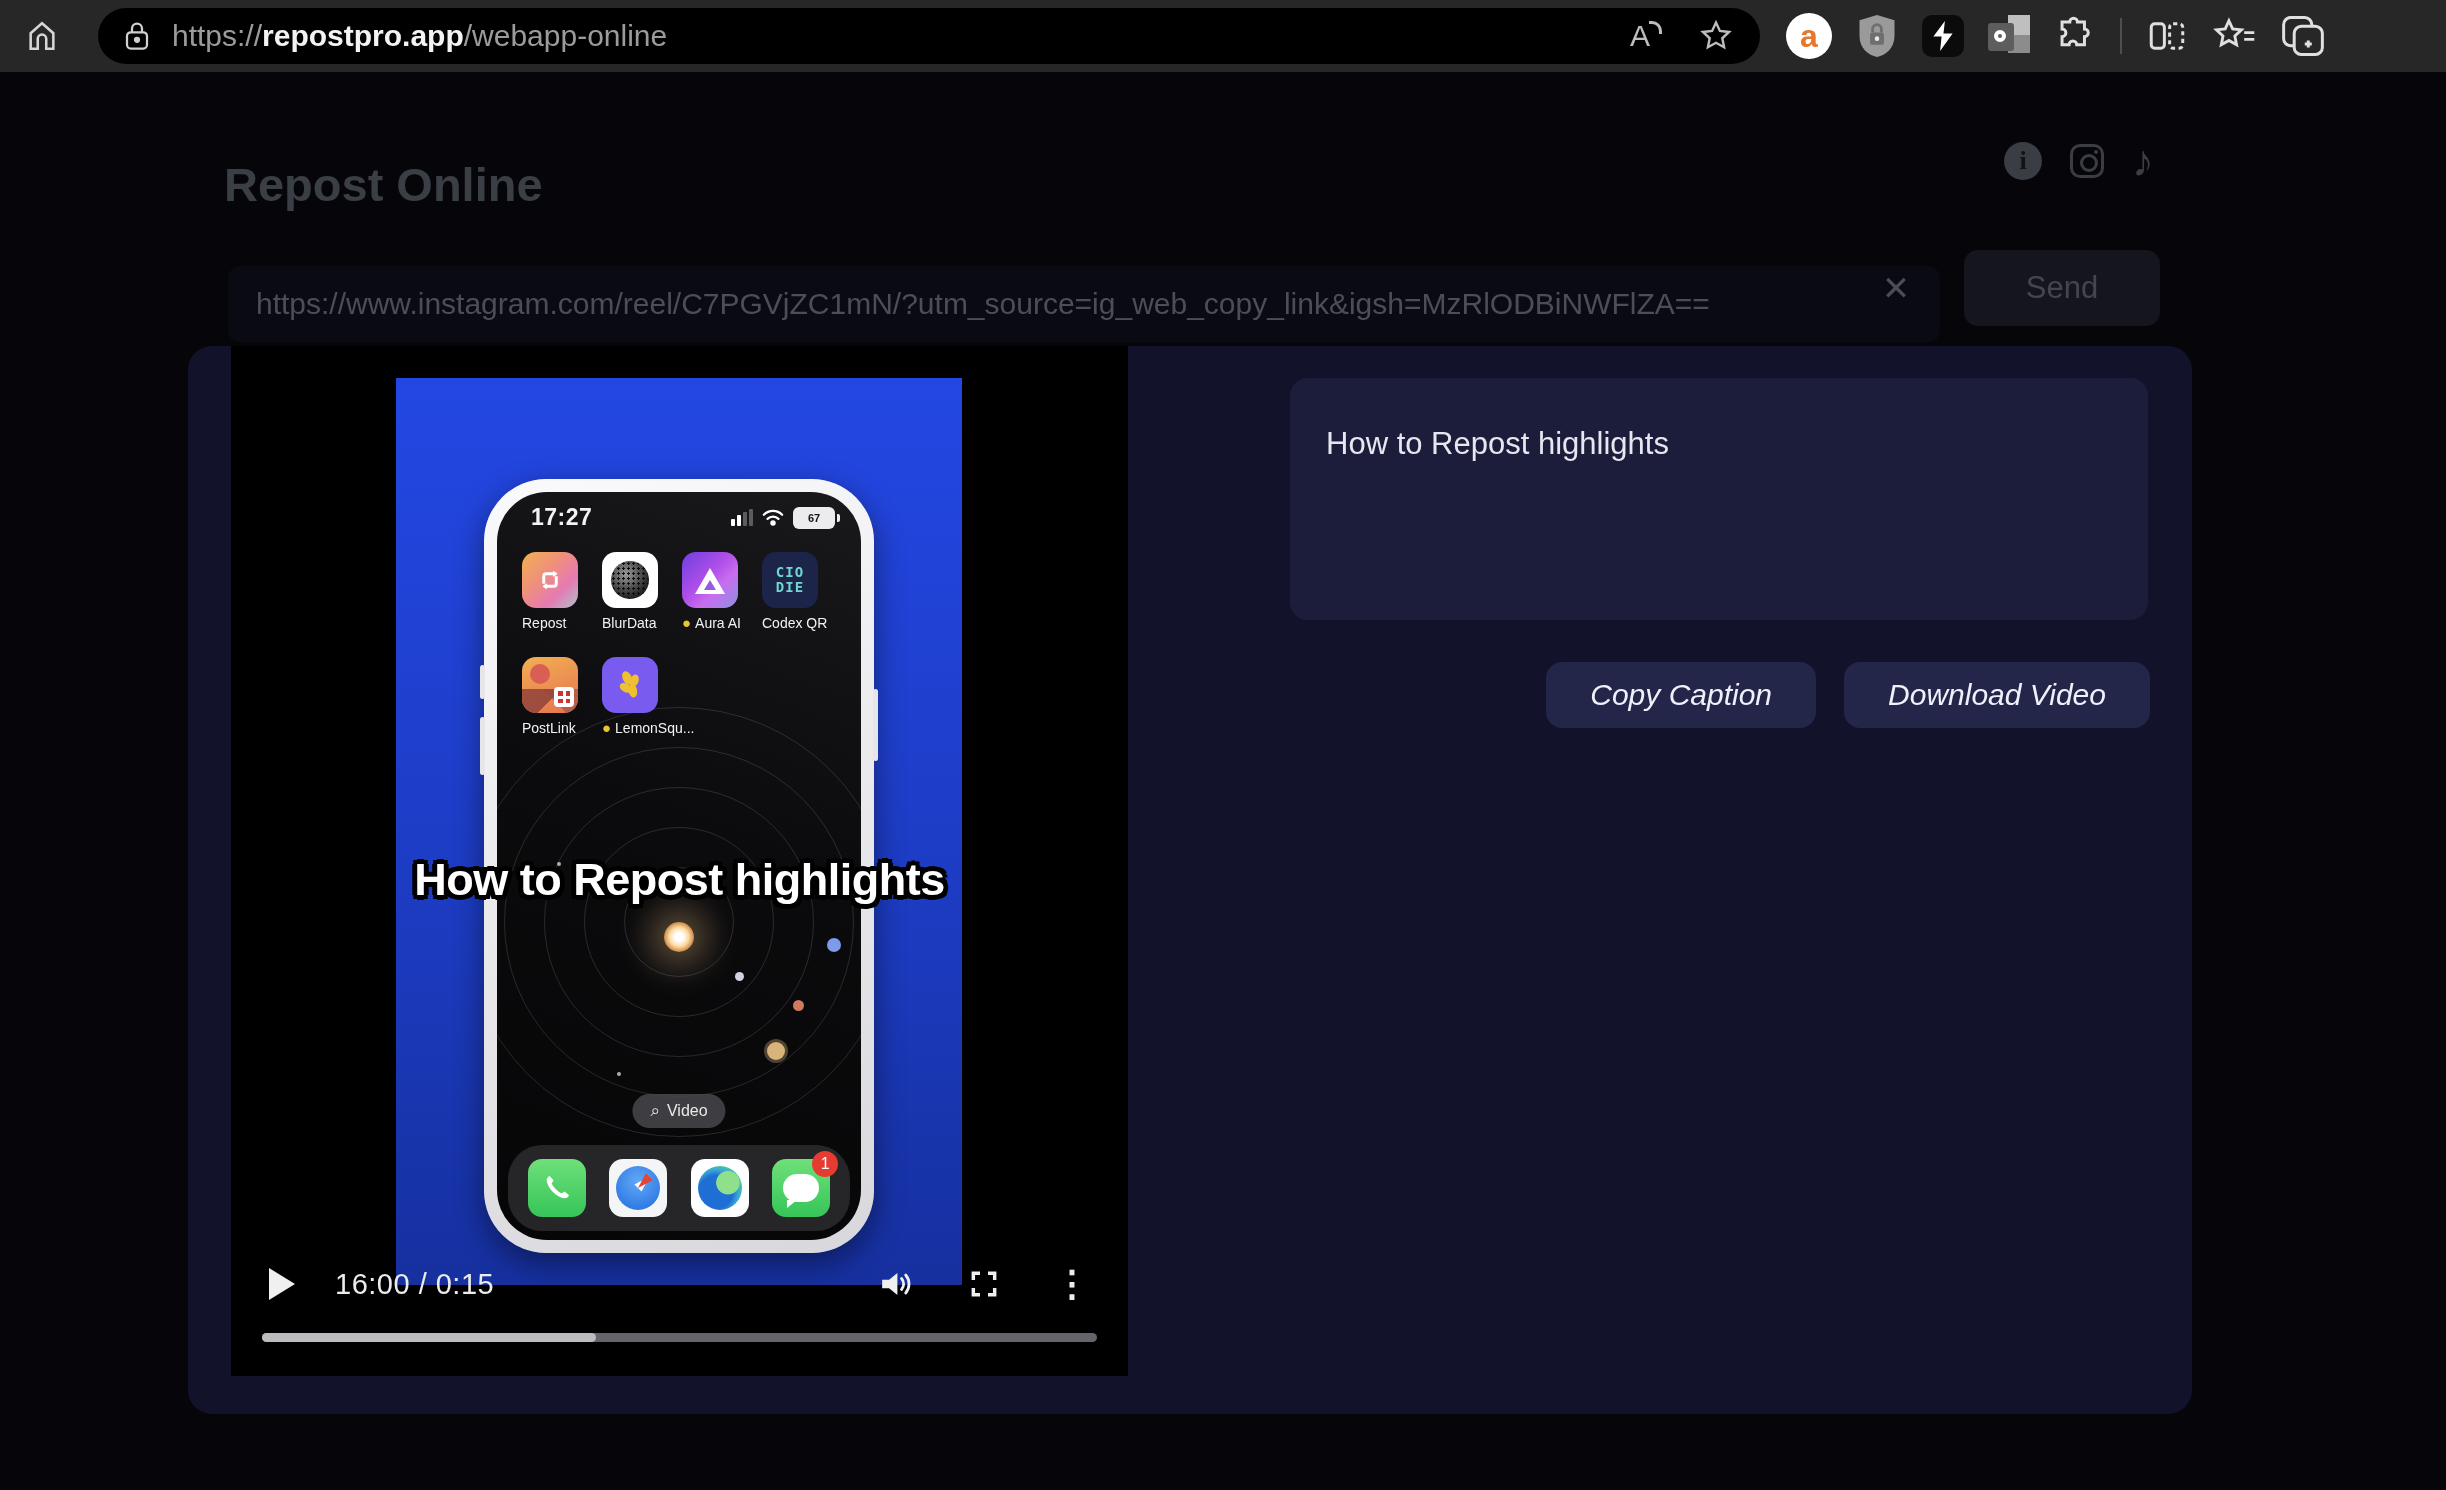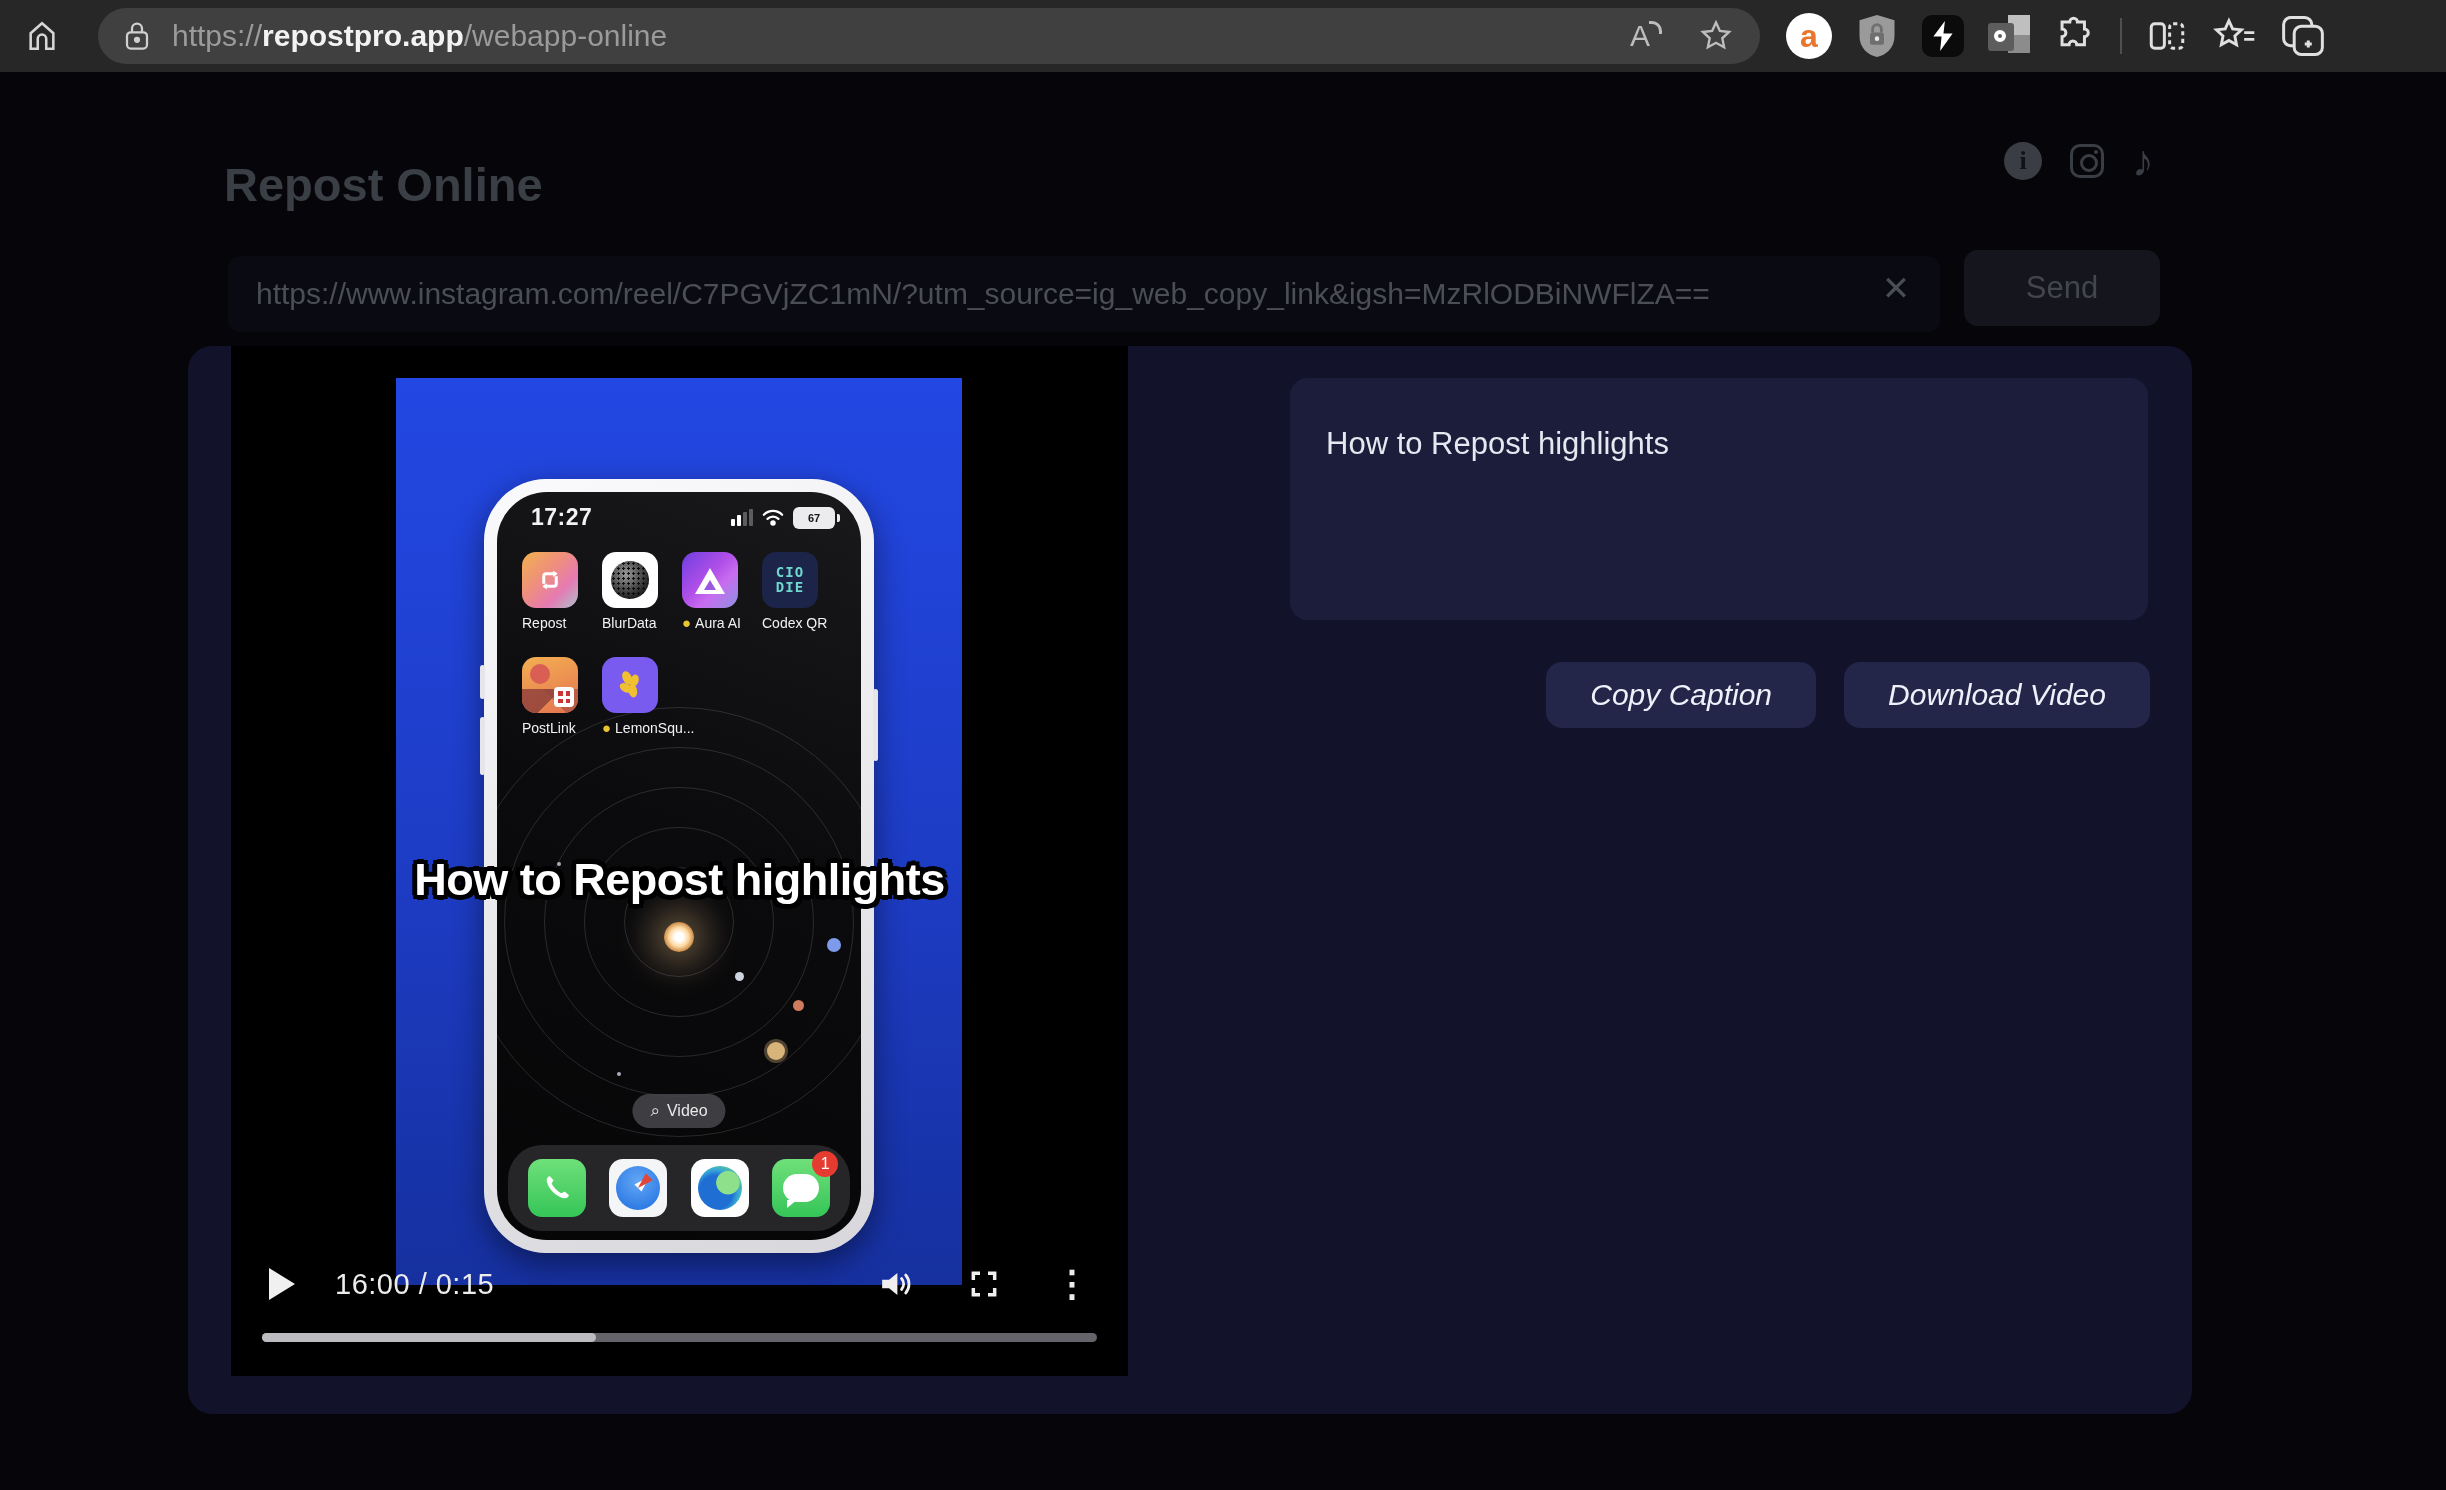--- a/index.html
+++ b/index.html
@@ -4,21 +4,21 @@
 <style>
   html,body{margin:0;padding:0;background:#000;}
   *{box-sizing:border-box;}
   #app{position:relative;width:2446px;height:1490px;background:#06060a;overflow:hidden;
        font-family:"Liberation Sans",sans-serif;}
 
   
   .chrome{position:absolute;top:0;left:0;width:2446px;height:72px;background:#272727;}
   .home-btn{position:absolute;left:14px;top:10px;width:56px;height:52px;display:flex;
             align-items:center;justify-content:center;border-radius:10px;}
-  .url-pill{position:absolute;left:98px;top:8px;width:1662px;height:56px;background:#404040;
+  .url-pill{position:absolute;left:98px;top:8px;width:1662px;height:56px;background:#000000;
             border-radius:28px;display:flex;align-items:center;padding:0 26px;}
   .lock-wrap{margin-right:22px;display:flex;align-items:center;}
   .url-text{font-size:30px;color:#9b9b9b;white-space:nowrap;}
   .url-text .domain{color:#f3f3f3;font-weight:bold;}
   .pill-right{margin-left:auto;display:flex;align-items:center;gap:36px;}
   .read-aloud{color:#bdbdbd;font-size:30px;position:relative;padding-right:12px;}
   .read-aloud:after{content:"";position:absolute;right:0;top:2px;width:10px;height:10px;
      border:3px solid #bdbdbd;border-left:none;border-bottom:none;border-radius:0 10px 0 0;}
   .ext-row{position:absolute;left:1786px;top:0;height:72px;display:flex;align-items:center;gap:24px;}
   .ext-a{width:46px;height:46px;border-radius:50%;background:#fff;color:#e8762d;font-weight:bold;
@@ -39,21 +39,21 @@
   .page-icons{position:absolute;left:2004px;top:142px;display:flex;align-items:center;gap:28px;}
   .icon-info{width:38px;height:38px;border-radius:50%;background:#3a3d44;color:#121318;font-size:26px;
              font-weight:bold;display:flex;align-items:center;justify-content:center;font-family:"Liberation Serif",serif;}
   .icon-insta{width:34px;height:34px;border:3px solid #3a3d44;border-radius:10px;position:relative;}
   .icon-insta:before{content:"";position:absolute;left:7px;top:7px;width:12px;height:12px;
              border:3px solid #3a3d44;border-radius:50%;}
   .icon-insta:after{content:"";position:absolute;right:3px;top:3px;width:4px;height:4px;border-radius:50%;background:#3a3d44;}
   .icon-tiktok{color:#3a3d44;font-size:44px;font-weight:bold;line-height:38px;}
 
   
-  .link-input{position:absolute;left:228px;top:256px;width:1712px;height:76px;background:#0a0a12;
+  .link-input{position:absolute;left:228px;top:266px;width:1712px;height:76px;background:#0a0a12;
       border:none;outline:none;border-radius:12px;color:#4b4e57;font-size:30px;padding:0 90px 0 28px;
       font-family:"Liberation Sans",sans-serif;}
   .clear-btn{position:absolute;left:1872px;top:266px;width:48px;height:44px;background:none;border:none;
       color:#4a4d55;font-size:34px;cursor:pointer;display:flex;align-items:center;justify-content:center;}
   .send-btn{position:absolute;left:1964px;top:250px;width:196px;height:76px;background:#15151d;
       border:none;border-radius:14px;color:#43464e;font-size:31px;cursor:pointer;}
 
   
   .card{position:absolute;left:188px;top:346px;width:2004px;height:1068px;background:#12132b;border-radius:24px;}
 

